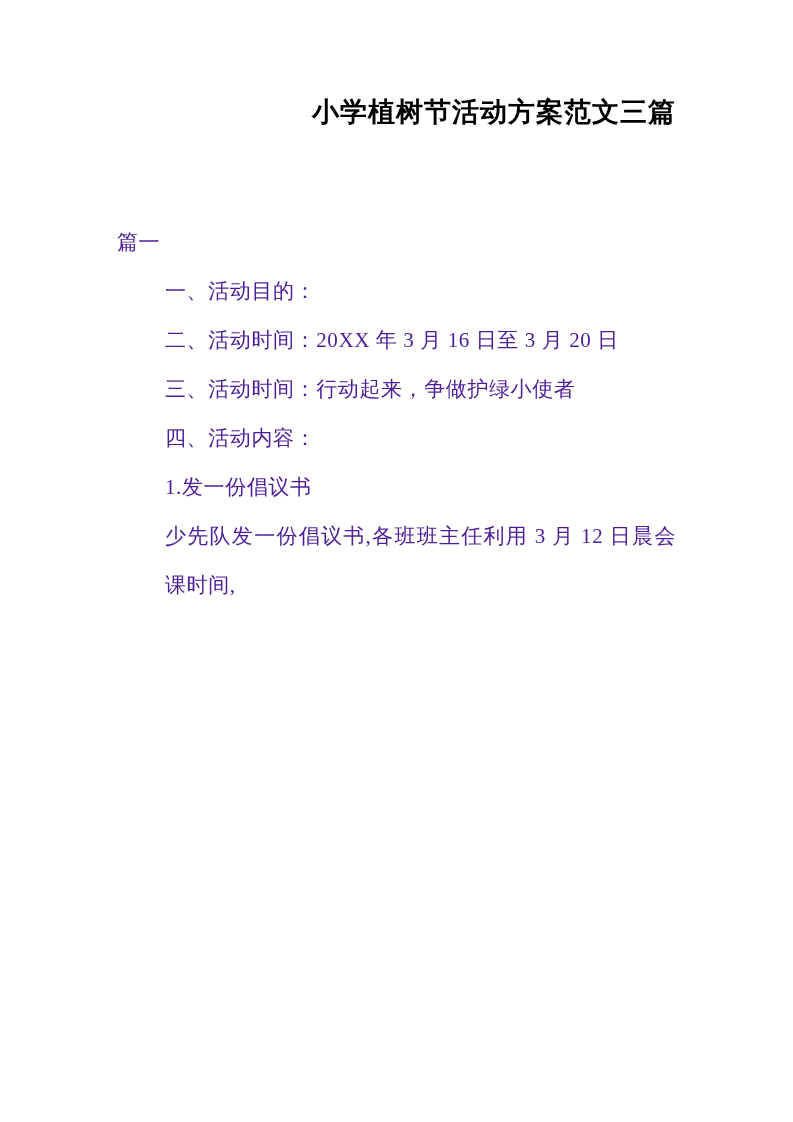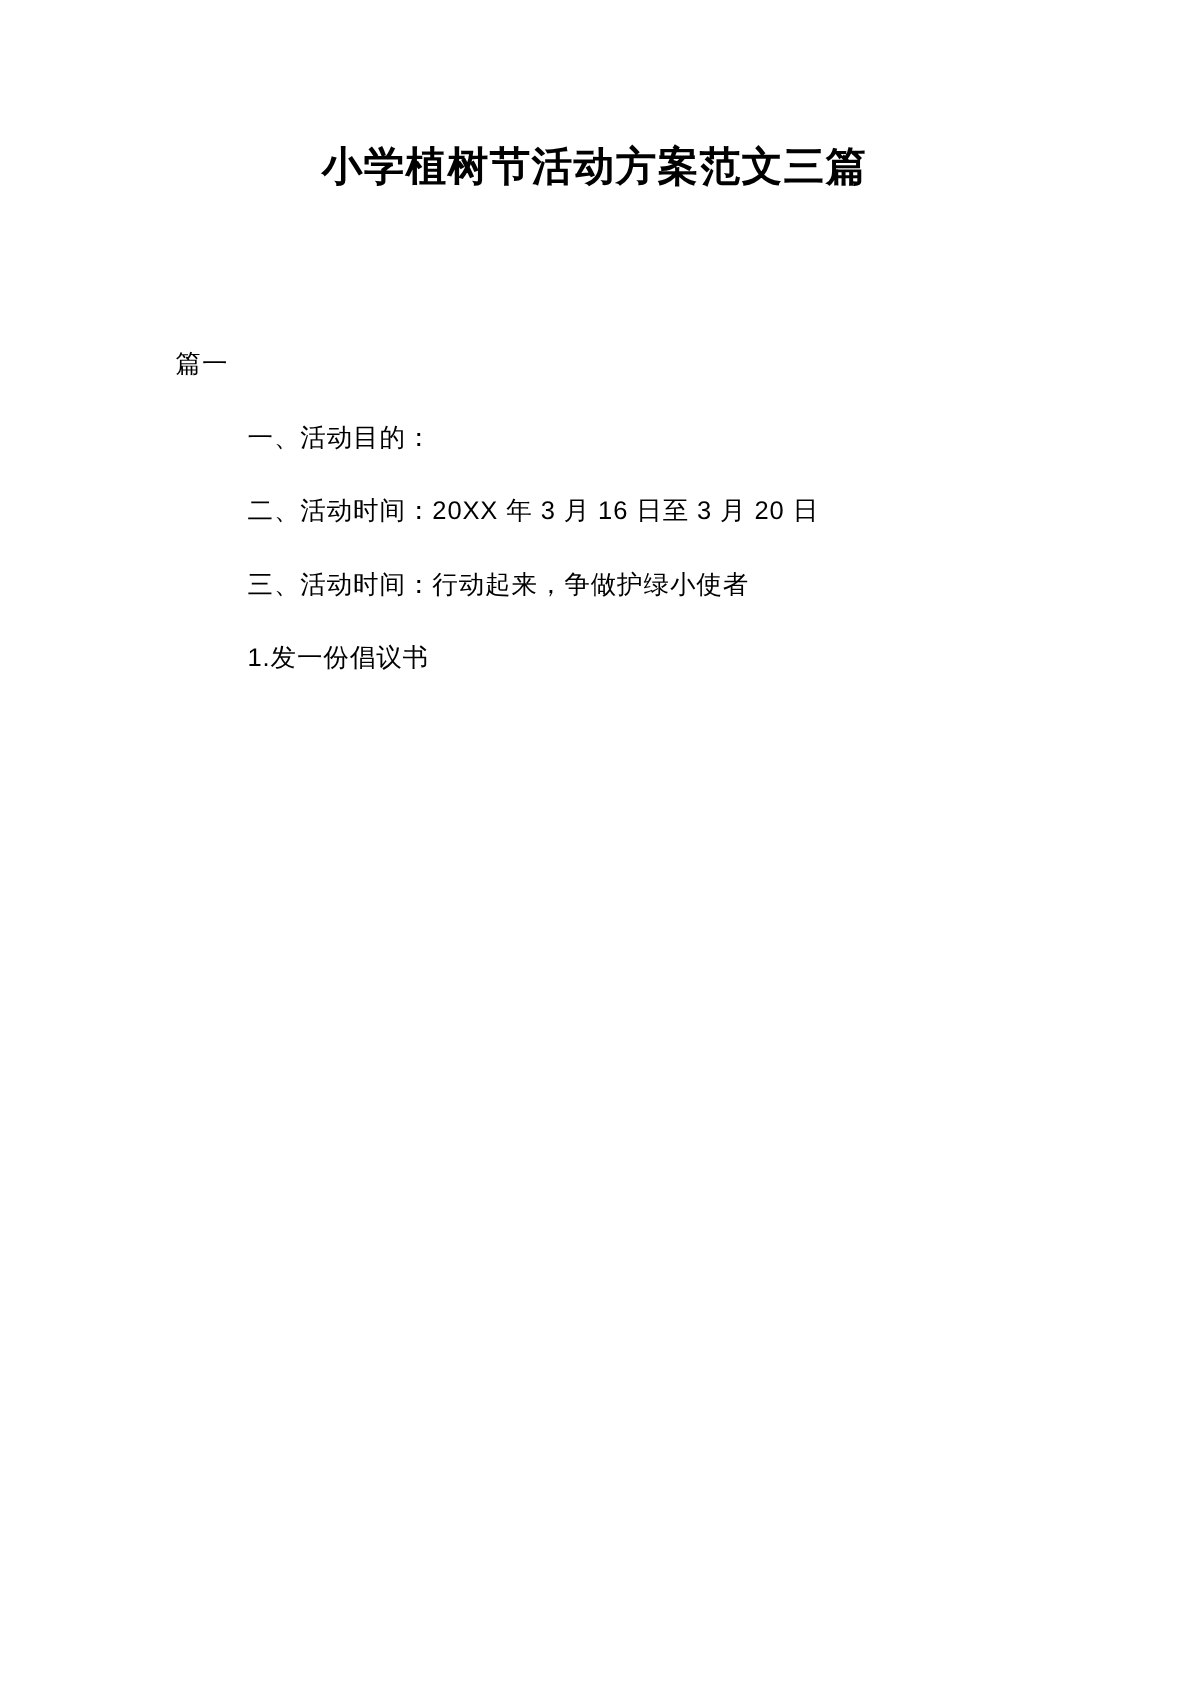--- a/index.html
+++ b/index.html
@@ -18,38 +18,38 @@
     position: relative;
     width: 793px;
     height: 1122px;
     box-sizing: border-box;
     padding: 0 117px;
     background: #ffffff;
   }
   .doc-title {
     margin: 0;
     padding-top: 92px;
-    text-align: center;
+    text-align: right;
     font-family: "DejaVu Sans", "Liberation Sans", sans-serif;
     font-weight: bold;
     font-size: 27px;
     letter-spacing: 1px;
     line-height: 40px;
     color: #000000;
   }
   .body-block {
     margin-top: 86px;
   }
   p.para {
     margin: 0 0 0 0;
-    font-family: Liberation Sans, sans-serif;
-    font-size: 17px;
+    font-family: Liberation Serif, serif;
+    font-size: 21px;
     line-height: 49px;
     letter-spacing: 0.6px;
-    color: #000000;
+    color: #4c1d95;
     text-align: justify;
     text-justify: inter-ideograph;
   }
   p.para + p.para {
     margin-top: 0;
   }
   p.spaced {
     margin-top: 48px;
     margin-left: 48px;
   }
@@ -65,18 +65,20 @@
 
     <p class="para">篇一</p>
 
     <p class="para spaced">一、活动目的：</p>
 
 
     <p class="para spaced">二、活动时间：20XX 年 3 月 16 日至 3 月 20 日</p>
 
     <p class="para spaced">三、活动时间：行动起来，争做护绿小使者</p>
 
+    <p class="para spaced">四、活动内容：</p>
 
     <p class="para spaced">1.发一份倡议书</p>
 
+    <p class="para spaced">少先队发一份倡议书,各班班主任利用 3 月 12 日晨会课时间,</p>
 
   </div>
 </div>
 
 </body></html>

